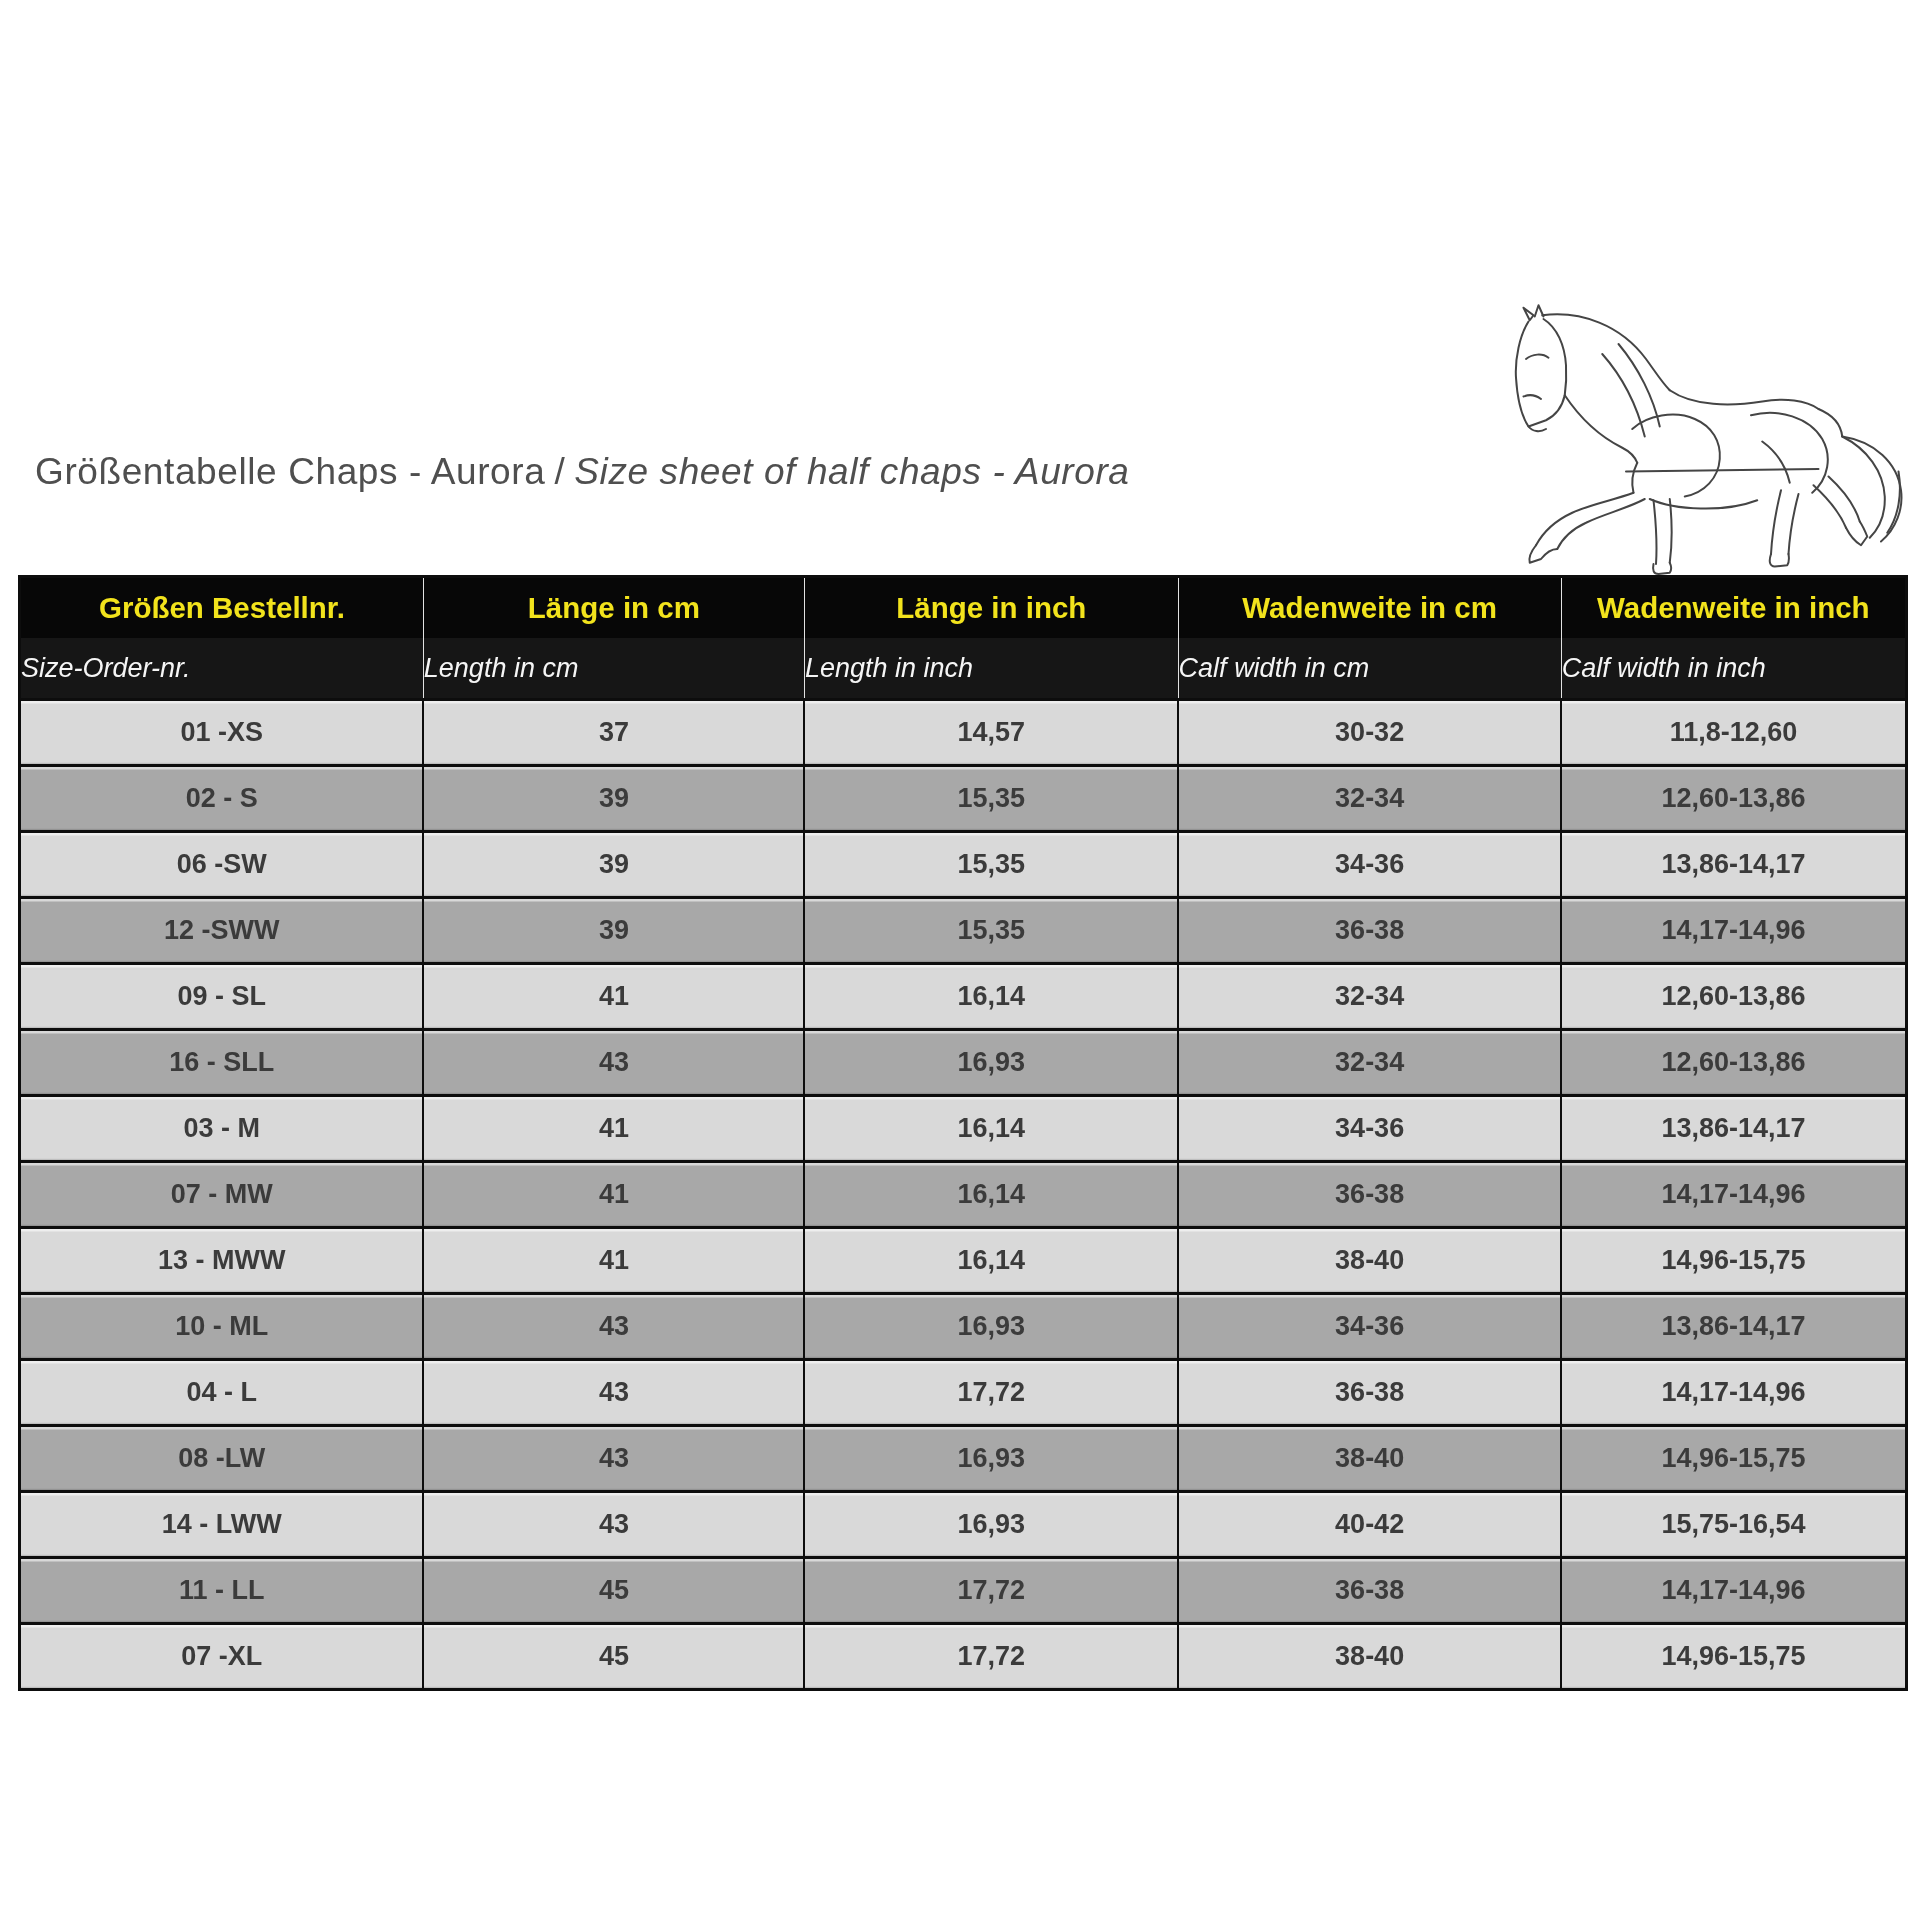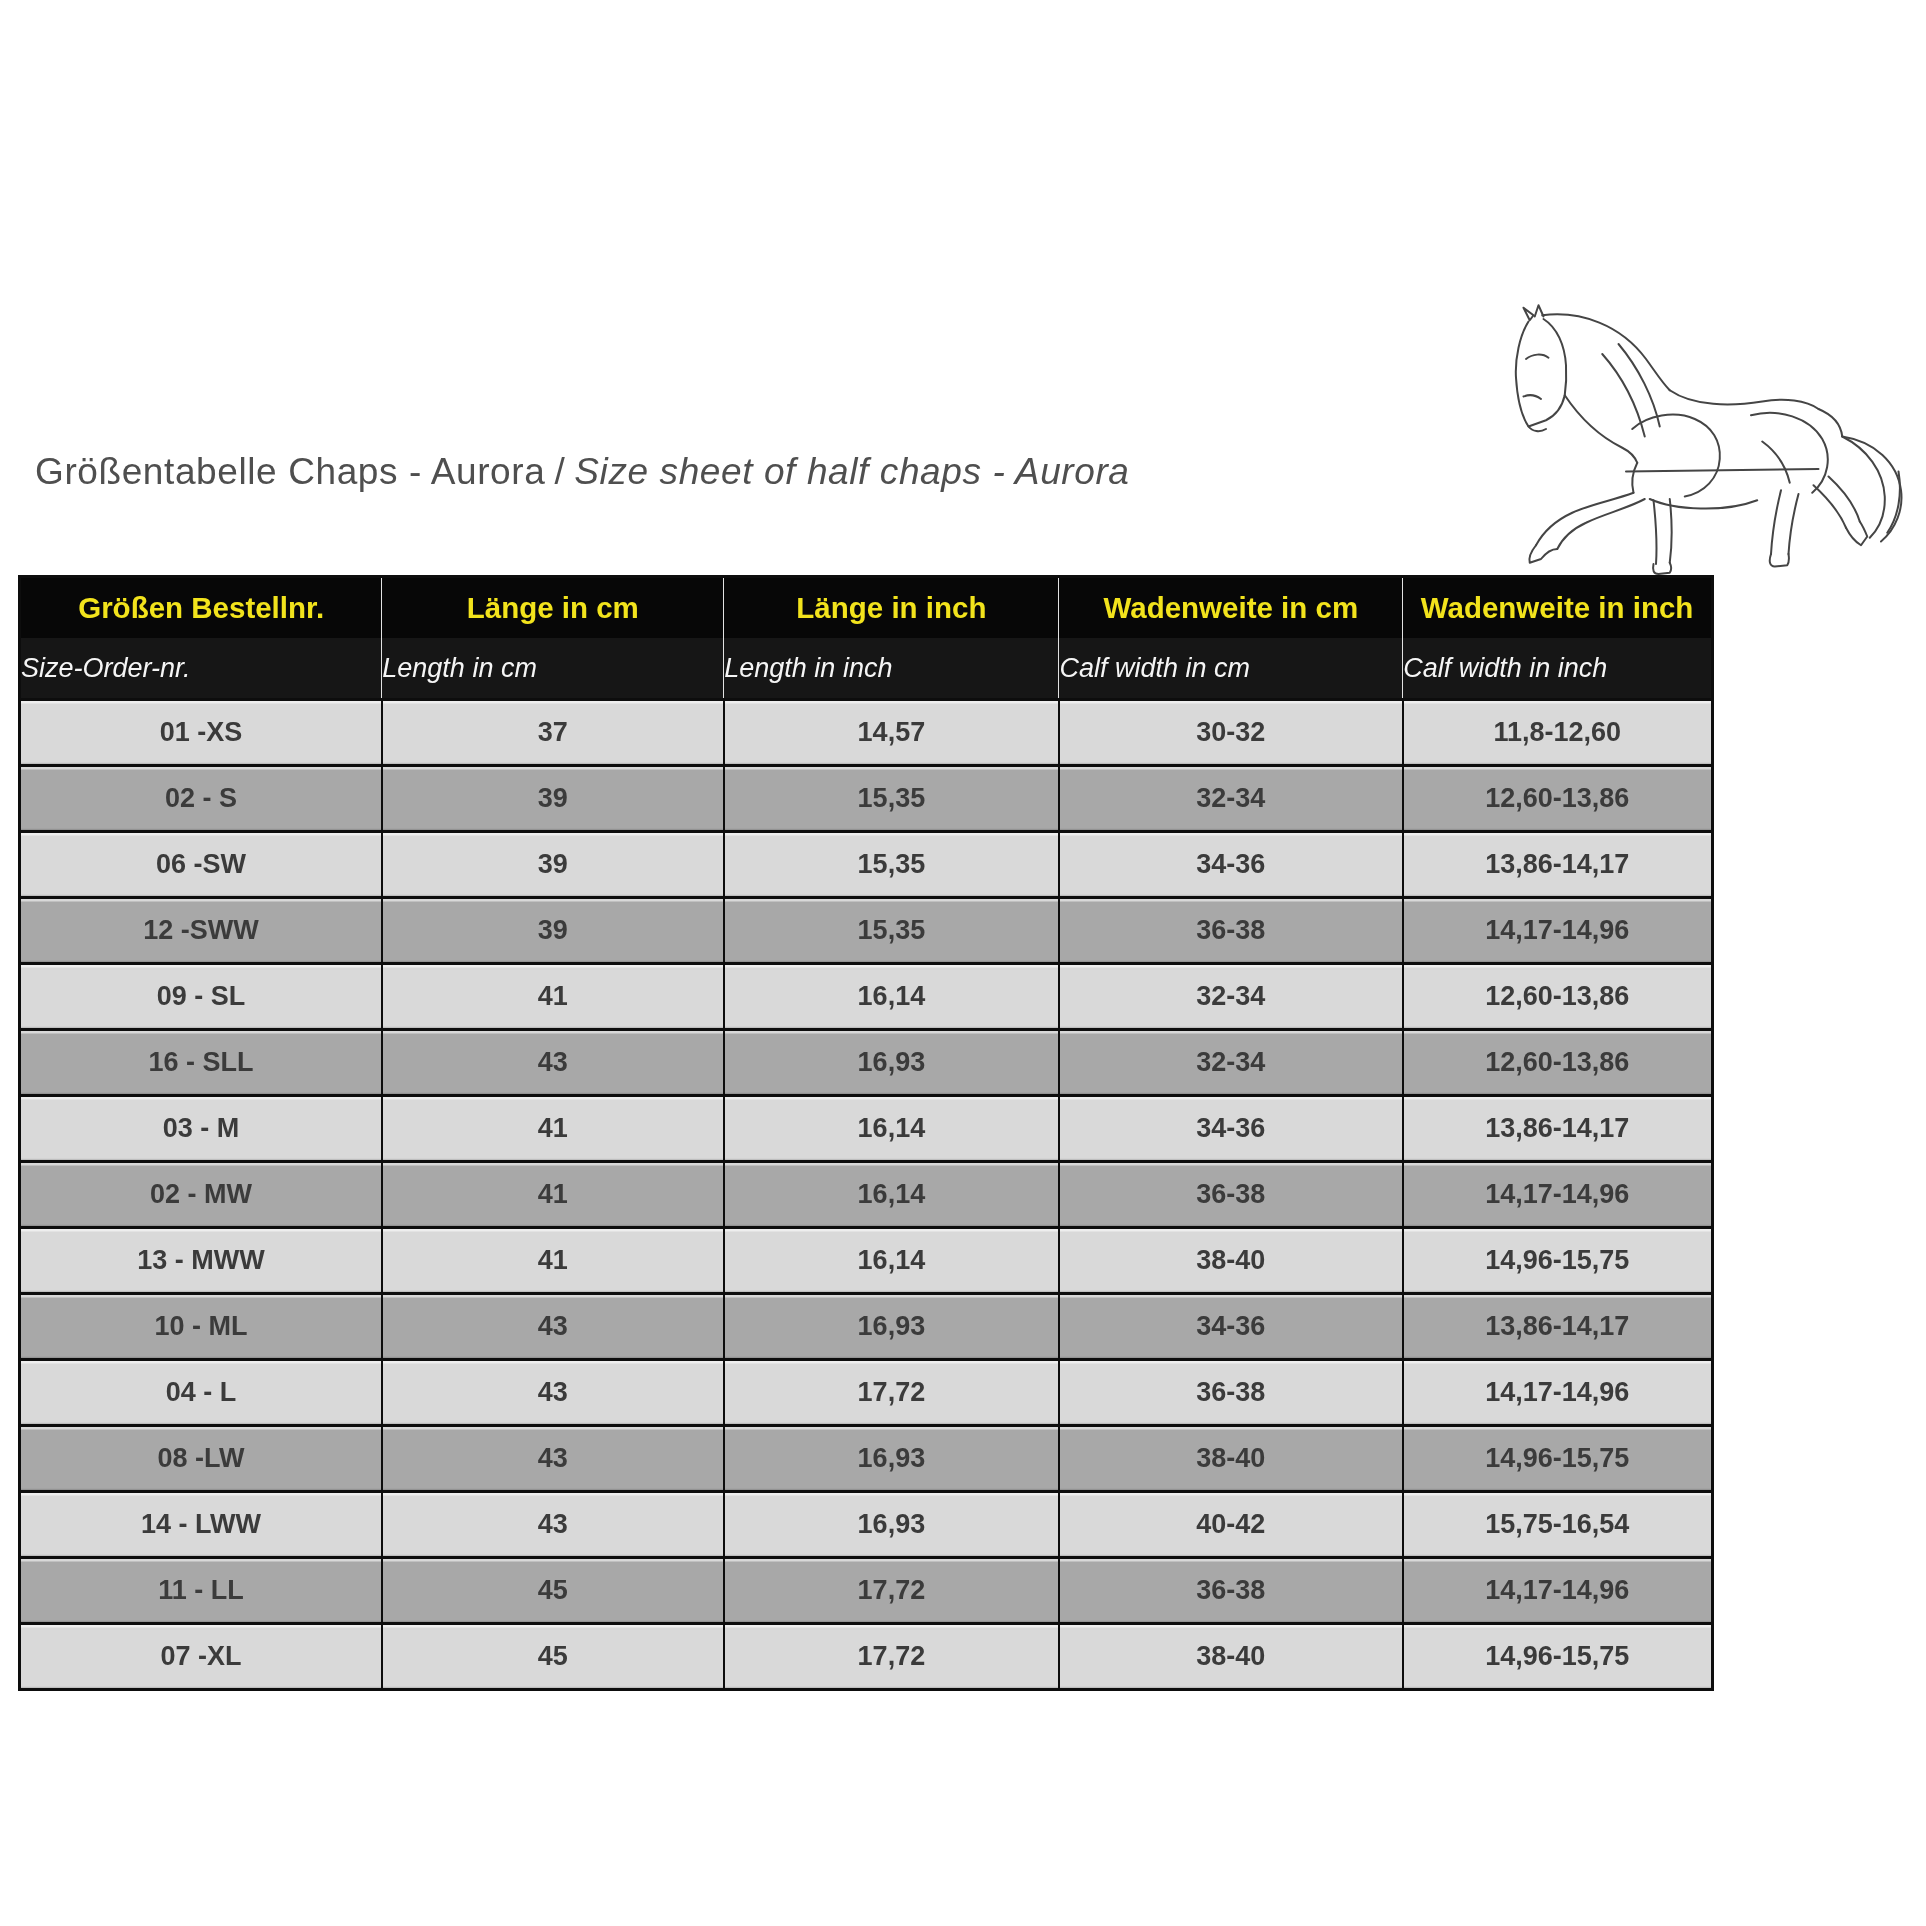--- a/index.html
+++ b/index.html
@@ -12,21 +12,21 @@
     position:absolute;left:35px;top:451px;width:1156px;
     font-size:37px;color:var(--title-text,#4f4f4f);letter-spacing:0.6px;
     white-space:nowrap;font-weight:400;
   }
   .page-title .sep{margin:0 9px;}
   .page-title .en{font-style:italic;}
   .horse-figure{position:absolute;left:1465px;top:284px;width:457px;height:300px;}
   .horse-figure svg{width:100%;height:100%;}
 
   table.size-table{
-    position:absolute;left:18px;top:575px;width:1696px;
+    position:absolute;left:18px;top:575px;width:1890px;
     border-collapse:collapse;table-layout:fixed;
     border:3.2px solid var(--border,#0d0d0d);
   }
   thead th{
     padding:0;background:var(--header-bg,#070707);
   }
   thead th + th{border-left:1.9px solid #e2e2e2;}
   .th-de{
     display:block;height:60px;line-height:60px;text-align:center;
     color:var(--header-de-text,#f2e31c);font-weight:700;font-size:29.5px;
@@ -185,21 +185,21 @@
       <td>12,60-13,86</td>
     </tr>
     <tr class="light">
       <td>03 - M</td>
       <td>41</td>
       <td>16,14</td>
       <td>34-36</td>
       <td>13,86-14,17</td>
     </tr>
     <tr class="dark">
-      <td>02 - MW</td>
+      <td>07 - MW</td>
       <td>41</td>
       <td>16,14</td>
       <td>36-38</td>
       <td>14,17-14,96</td>
     </tr>
     <tr class="light">
       <td>13 - MWW</td>
       <td>41</td>
       <td>16,14</td>
       <td>38-40</td>

